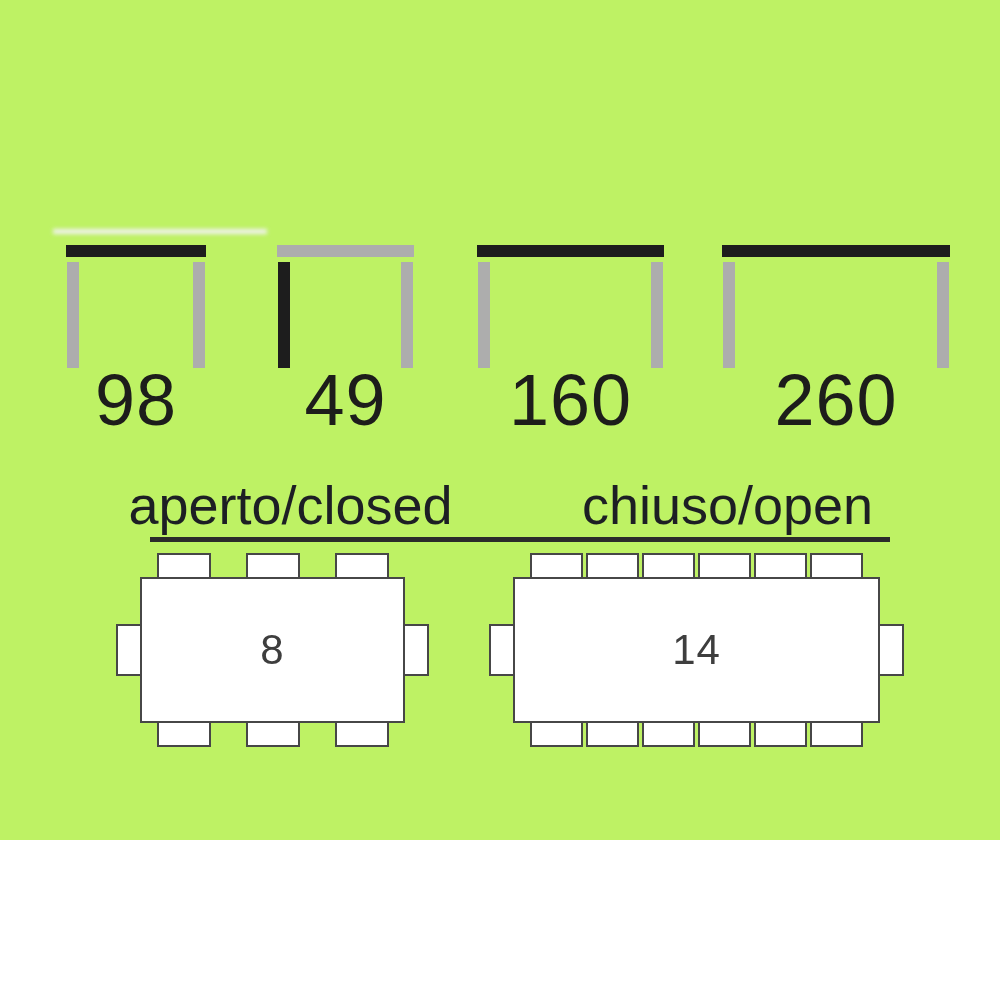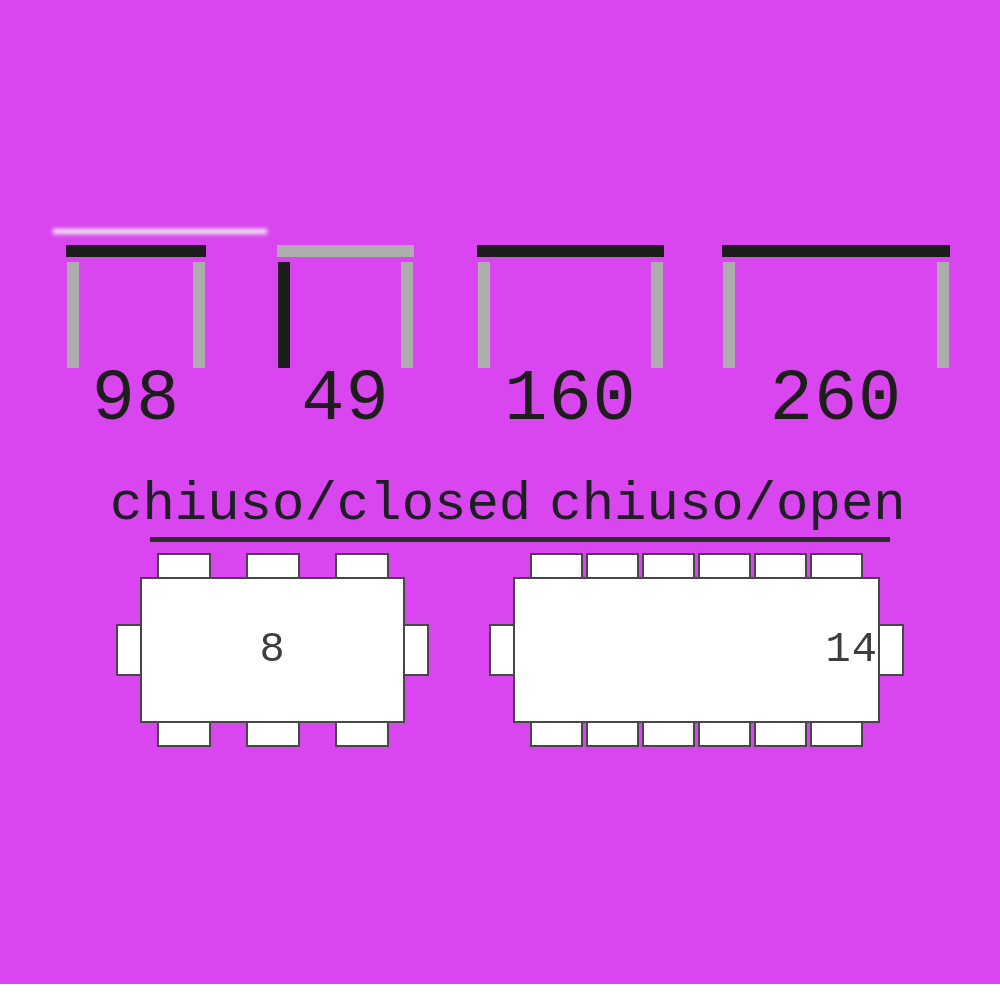--- a/index.html
+++ b/index.html
@@ -1,18 +1,18 @@
 <!DOCTYPE html>
 <html><head>
 <meta charset="utf-8">
 <style>
   html,body{margin:0;padding:0;background:#ffffff;}
   #canvas{
-    position:relative;width:1000px;height:984px;background:#d946ef;overflow:hidden;
-    font-family:Liberation Mono, monospace;
+    position:relative;width:1000px;height:840px;background:#bef264;overflow:hidden;
+    font-family:Liberation Sans, sans-serif;
   }
   
   .smudge{position:absolute;left:53px;top:229px;width:214px;height:5px;background:#f1f1f1;filter:blur(2px);}
 
   
   .sv{position:absolute;top:245px;}
   .sv .bar{position:absolute;left:0;top:0;width:100%;height:12px;}
   .sv .leg{position:absolute;top:17px;width:12px;height:106px;}
   .sv .leg.l{left:1px;}
   .sv .leg.r{right:1px;}
@@ -66,21 +66,21 @@
         <div class="dim" style="color: rgb(29, 29, 27);">160</div>
       </div>
       <div class="sv" style="left: 722px; width: 228px;">
         <div class="bar" style="background: rgb(29, 29, 29);"></div>
         <div class="leg l" style="background: rgb(173, 173, 173);"></div>
         <div class="leg r" style="background: rgb(173, 173, 173);"></div>
         <div class="dim" style="color: rgb(29, 29, 27);">260</div>
       </div>
     </div>
 
-  <div class="sec-label" style="left: 110px; color: rgb(29, 31, 36);">chiuso/closed</div>
+  <div class="sec-label" style="left: 110px; color: rgb(29, 31, 36);">aperto/closed</div>
   <div class="sec-label" style="left: 547px; color: rgb(29, 31, 36);">chiuso/open</div>
   <div class="divider" style="background: rgb(43, 43, 43);"></div>
 
   <div id="top-views">
       <div class="tv" style="left: 116px; width: 313px;">
         <div class="row top" style="width: 265px; gap: 35px;">
           <div class="chair" style="border: 2px solid rgb(71, 71, 71); width: 54px;"></div>
           <div class="chair" style="border: 2px solid rgb(71, 71, 71); width: 54px;"></div>
           <div class="chair" style="border: 2px solid rgb(71, 71, 71); width: 54px;"></div>
         </div>
@@ -107,18 +107,18 @@
         <div class="row bot" style="width: 367px; gap: 3px;">
           <div class="chair" style="border: 2px solid rgb(71, 71, 71); width: 53px;"></div>
           <div class="chair" style="border: 2px solid rgb(71, 71, 71); width: 53px;"></div>
           <div class="chair" style="border: 2px solid rgb(71, 71, 71); width: 53px;"></div>
           <div class="chair" style="border: 2px solid rgb(71, 71, 71); width: 53px;"></div>
           <div class="chair" style="border: 2px solid rgb(71, 71, 71); width: 53px;"></div>
           <div class="chair" style="border: 2px solid rgb(71, 71, 71); width: 53px;"></div>
         </div>
         <div class="side-chair l" style="border: 2px solid rgb(71, 71, 71);"></div>
         <div class="side-chair r" style="border: 2px solid rgb(71, 71, 71);"></div>
-        <div class="tbl" style="width: 367px; border: 2px solid rgb(71, 71, 71); justify-content: flex-end;">
+        <div class="tbl" style="width: 367px; border: 2px solid rgb(71, 71, 71);">
           <div class="seat-num" style="color: rgb(62, 62, 62);">14</div>
         </div>
       </div>
     </div>
 </div>
 
 </body></html>

